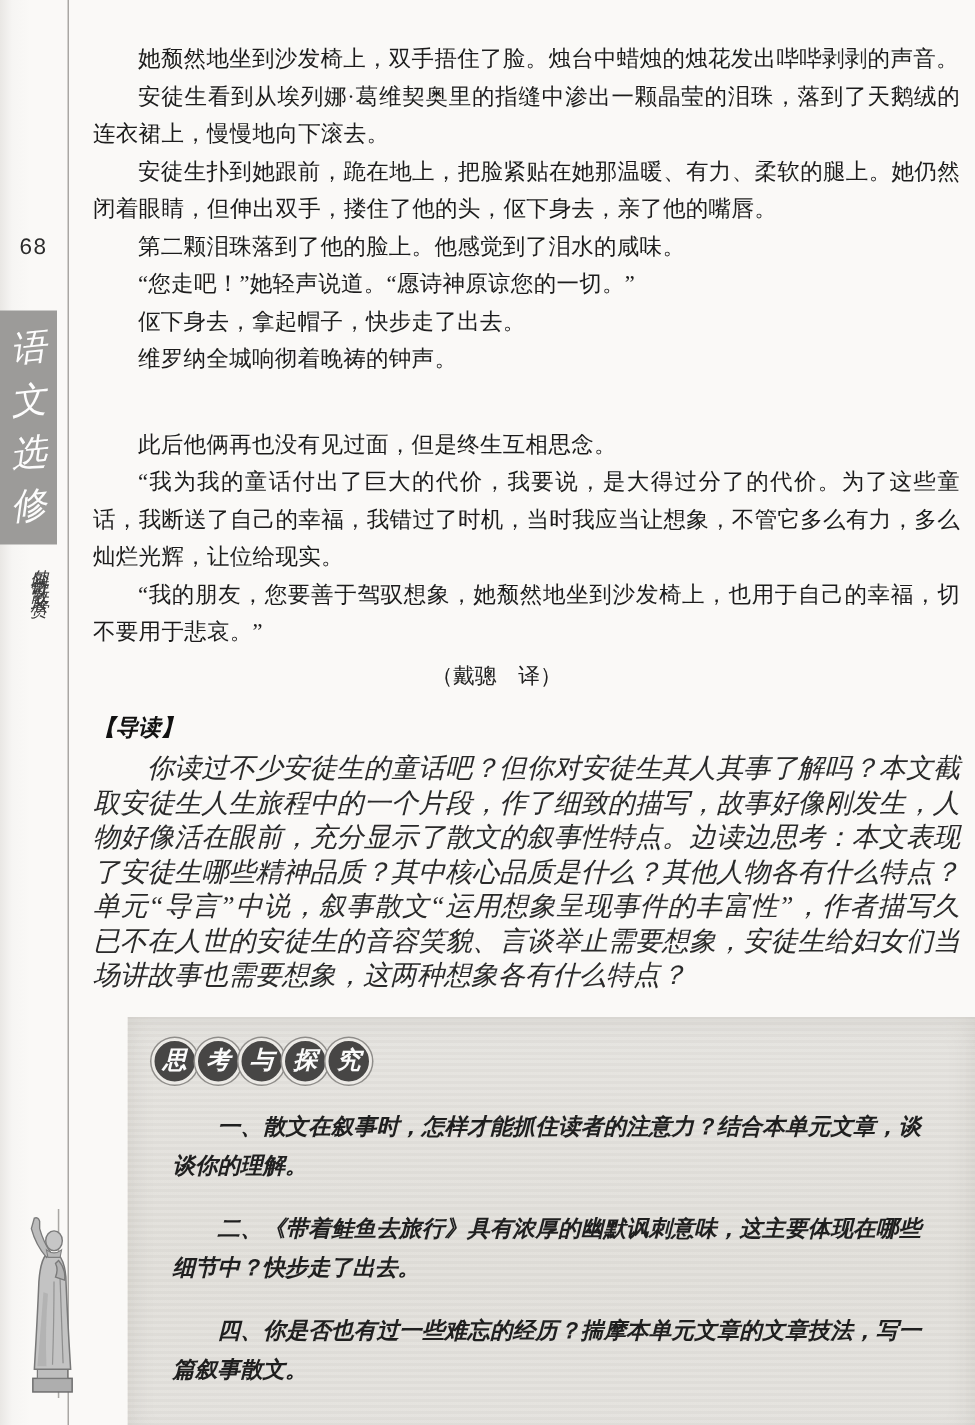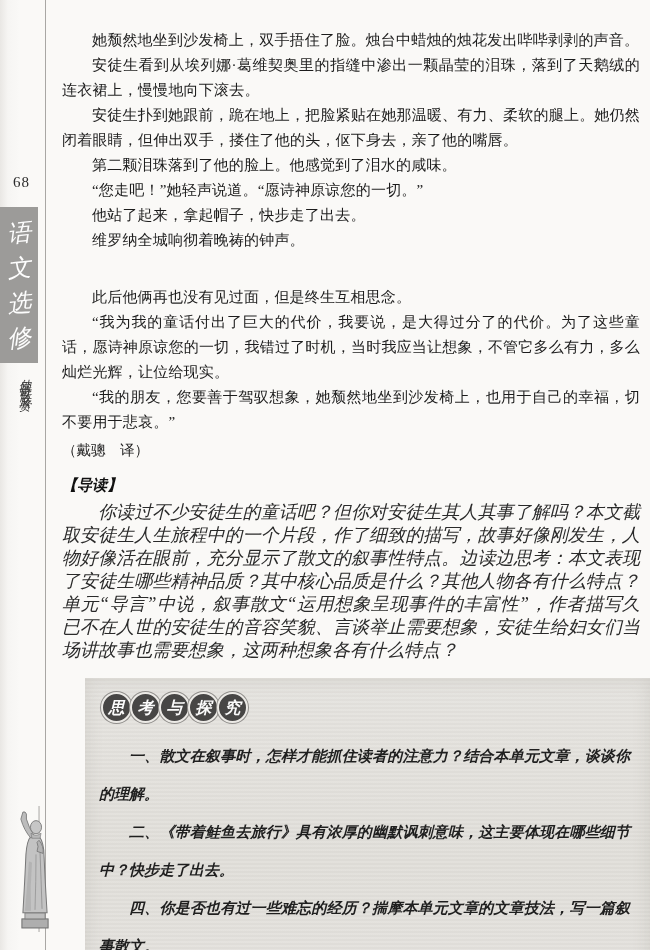--- a/index.html
+++ b/index.html
@@ -6,58 +6,58 @@
   body{
     width:650px;height:950px;position:relative;overflow:hidden;
     background:#faf9f7;
     font-family:"Liberation Serif","DejaVu Serif",serif;
     color:#1c1c1c;
   }
   .page{position:absolute;inset:0;
     background:linear-gradient(90deg,#e9e7e4 0,#f6f5f3 8px,#faf9f7 20px);}
   
   .vline{position:absolute;left:45px;top:0;bottom:0;width:1px;background:#a9a7a4;}
-  .page-number{position:absolute;left:13px;top:174px;width:30px;
-    font-family:Liberation Serif, serif;
+  .page-number{position:absolute;left:13px;top:156px;width:30px;
+    font-family:Liberation Sans, sans-serif;
     font-size:15px;color:#2b2b2b;letter-spacing:1px;}
   .series-block{position:absolute;left:0;top:207px;width:38px;height:156px;
     background:#9c9b99;display:flex;flex-direction:column;align-items:center;
     justify-content:space-around;padding:8px 0;box-sizing:border-box;}
   .series-block .ch{color:#fdfdfd;font-size:24px;font-style:italic;
     transform:rotate(-6deg);line-height:1;
     font-family:"Liberation Serif","DejaVu Serif",serif;}
   .sidebar-subtitle{position:absolute;left:17px;top:370px;
     writing-mode:vertical-rl;text-orientation:upright;
     font-size:11.5px;letter-spacing:3px;color:#3a3a3a;font-style:italic;}
   .statue{position:absolute;left:8px;top:806px;width:54px;height:126px;}
   
   .main{position:absolute;left:62px;top:28px;width:578px;}
   .para{margin:0;font-size:15px;line-height:25px;text-indent:2em;
     text-align:justify;letter-spacing:0.2px;}
   .scene{margin:0;}
   .reflect{margin-top:32px;}
-  .translator{margin:6px 40px 0 0;text-align:left;font-size:14.5px;color:#222;}
+  .translator{margin:6px 40px 0 0;text-align:center;font-size:14.5px;color:#222;}
   
   .guide{margin-top:16px;}
   .guide-label{font-size:15px;font-weight:bold;color:#111;margin:0 0 6px 0;font-style:italic;}
   .guide-text{margin:0;font-size:18px;line-height:23px;text-indent:2em;
     text-align:justify;font-style:italic;color:#2a2a2a;}
   
   .exercise-box{margin:16px -10px 0 23px;padding:14px 20px 20px 14px;
     background:
       repeating-linear-gradient(0deg,rgba(0,0,0,0.022) 0 2px,rgba(255,255,255,0.02) 2px 4px),
       linear-gradient(180deg,#e6e4e0 0%,#e2e0db 60%,#e5e3df 100%);
     box-shadow:inset 0 0 18px rgba(120,115,105,0.18);}
   .badges{display:flex;margin:0 0 14px 2px;}
   .badge{width:27px;height:27px;border-radius:50%;background:#474645;
     color:#fbfbfb;font-size:16px;font-weight:bold;display:flex;
     align-items:center;justify-content:center;margin-right:-2px;
     border:2px solid #eceae6;box-shadow:0 0 0 1px #8f8d8a;
     font-style:italic;line-height:1;}
-  .question{margin:0;font-size:15px;line-height:38px;text-indent:2em;
+  .question{margin:16px;font-size:15px;line-height:26px;text-indent:2em;
     text-align:justify;font-weight:600;font-style:italic;color:#1f1f1f;}
 </style>
 </head>
 <body>
 
 <div class="page">
 
   <div class="vline"></div>
 
   <div class="page-number">68</div>
@@ -88,28 +88,28 @@
 
   <div class="main">
 
     <div class="scene">
 
     <p class="para">她颓然地坐到沙发椅上，双手捂住了脸。烛台中蜡烛的烛花发出哔哔剥剥的声音。</p>
         <p class="para">安徒生看到从埃列娜·葛维契奥里的指缝中渗出一颗晶莹的泪珠，落到了天鹅绒的连衣裙上，慢慢地向下滚去。</p>
         <p class="para">安徒生扑到她跟前，跪在地上，把脸紧贴在她那温暖、有力、柔软的腿上。她仍然闭着眼睛，但伸出双手，搂住了他的头，伛下身去，亲了他的嘴唇。</p>
         <p class="para">第二颗泪珠落到了他的脸上。他感觉到了泪水的咸味。</p>
         <p class="para">“您走吧！”她轻声说道。“愿诗神原谅您的一切。”</p>
-        <p class="para">他站了起来，拿起帽子，快步走了出去。</p>
+        <p class="para">伛下身去，拿起帽子，快步走了出去。</p>
         <p class="para">维罗纳全城响彻着晚祷的钟声。</p>
       </div>
 
     <div class="reflect">
 
     <p class="para">此后他俩再也没有见过面，但是终生互相思念。</p>
-        <p class="para">“我为我的童话付出了巨大的代价，我要说，是大得过分了的代价。为了这些童话，愿诗神原谅您的一切，我错过了时机，当时我应当让想象，不管它多么有力，多么灿烂光辉，让位给现实。</p>
+        <p class="para">“我为我的童话付出了巨大的代价，我要说，是大得过分了的代价。为了这些童话，我断送了自己的幸福，我错过了时机，当时我应当让想象，不管它多么有力，多么灿烂光辉，让位给现实。</p>
         <p class="para">“我的朋友，您要善于驾驭想象，她颓然地坐到沙发椅上，也用于自己的幸福，切不要用于悲哀。”</p>
       </div>
 
     <div class="translator">（戴骢　译）</div>
 
     <div class="guide">
       <p class="guide-label">【导读】</p>
       <p class="guide-text">你读过不少安徒生的童话吧？但你对安徒生其人其事了解吗？本文截取安徒生人生旅程中的一个片段，作了细致的描写，故事好像刚发生，人物好像活在眼前，充分显示了散文的叙事性特点。边读边思考：本文表现了安徒生哪些精神品质？其中核心品质是什么？其他人物各有什么特点？单元“导言”中说，叙事散文“运用想象呈现事件的丰富性”，作者描写久已不在人世的安徒生的音容笑貌、言谈举止需要想象，安徒生给妇女们当场讲故事也需要想象，这两种想象各有什么特点？</p>
     </div>
 

